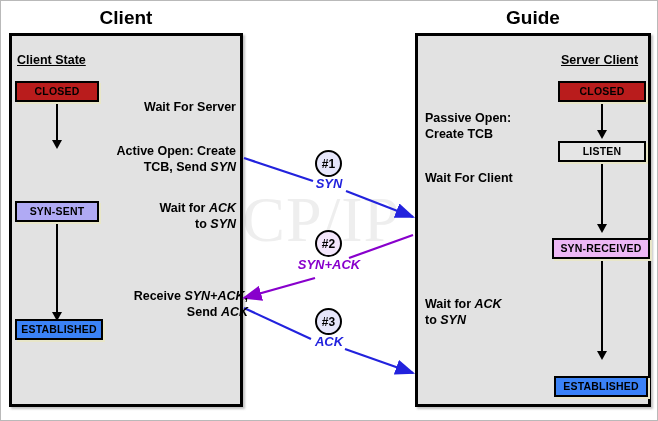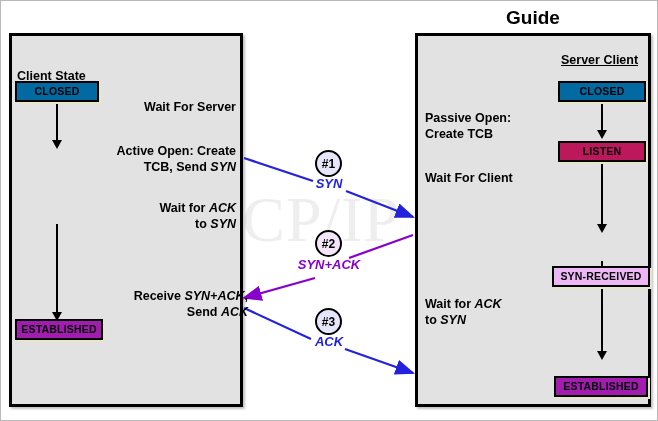--- a/index.html
+++ b/index.html
@@ -80,25 +80,25 @@
     line-height: 17px;
     text-align: center;
     font-size: 10.5px;
     font-weight: bold;
     color: #000;
     letter-spacing: 0.2px;
     box-shadow: 2px 2px 0 #e8e6c8;
     z-index: 5;
     white-space: nowrap;
   }
-  .st-closed      { background: #0369a1; }
+  .st-closed      { background: #b91c1c; }
   .st-synsent     { background: #b0aaf4; }
-  .st-established { background: #a21caf; text-align: center; }
-  .st-listen      { background: #be185d; }
-  .st-synrecv     { background: #edb7f5; margin-top: 28px; }
+  .st-established { background: #3b82f6; text-align: center; }
+  .st-listen      { background: #e5e5e5; }
+  .st-synrecv     { background: #edb7f5; }
 
   
   .vline {
     position: absolute;
     width: 2px;
     background: #000;
     z-index: 4;
   }
   .vhead {
     position: absolute;
@@ -155,30 +155,32 @@
   .msg-label.blue   { color: #2222dd; }
   .msg-label.purple { color: #8800cc; }
 </style>
 </head>
 <body>
 
 <div id="canvas">
 
   <div class="watermark">The TCP/IP Guide</div>
 
+  <div class="col-title" id="client-title">Client</div>
   <div class="col-title" id="server-title">Guide</div>
 
   <div class="panel" id="client-panel"></div>
 
-  <div class="panel-heading" style="left:16px; top:68px;">Client State</div>
+  <div class="panel-heading" style="left:16px; top:52px;">Client State</div>
 
   <div class="state-box st-closed" style="left:14px; top:80px; width:84px;">CLOSED</div>
   <div class="vline" style="left:55px; top:103px; height:38px;"></div>
   <div class="vhead" style="left:51px; top:139px;"></div>
 
+  <div class="state-box st-synsent" style="left:14px; top:200px; width:84px;">SYN-SENT</div>
   <div class="vline" style="left:55px; top:223px; height:90px;"></div>
   <div class="vhead" style="left:51px; top:311px;"></div>
 
   <div class="state-box st-established" style="left:14px; top:318px; width:88px;">ESTABLISHED</div>
 
   <div class="note right" style="left:70px; top:99px; width:165px;">Wait For Server</div>
   <div class="note right" style="left:70px; top:135px; width:165px;margin-top:8px;">Active Open: Create<br>TCB, Send <em>SYN</em></div>
   <div class="note right" style="left:70px; top:200px; width:165px;">Wait for <em>ACK</em><br>to <em>SYN</em></div>
   <div class="note right" style="left:82px; top:288px; width:165px;">Receive <em>SYN+ACK</em>,<br>Send <em>ACK</em></div>
 

